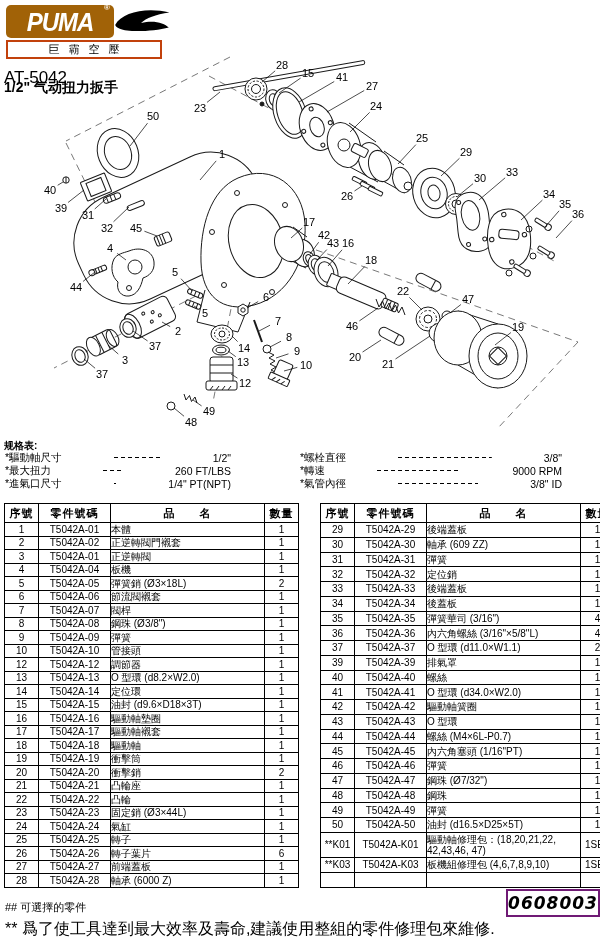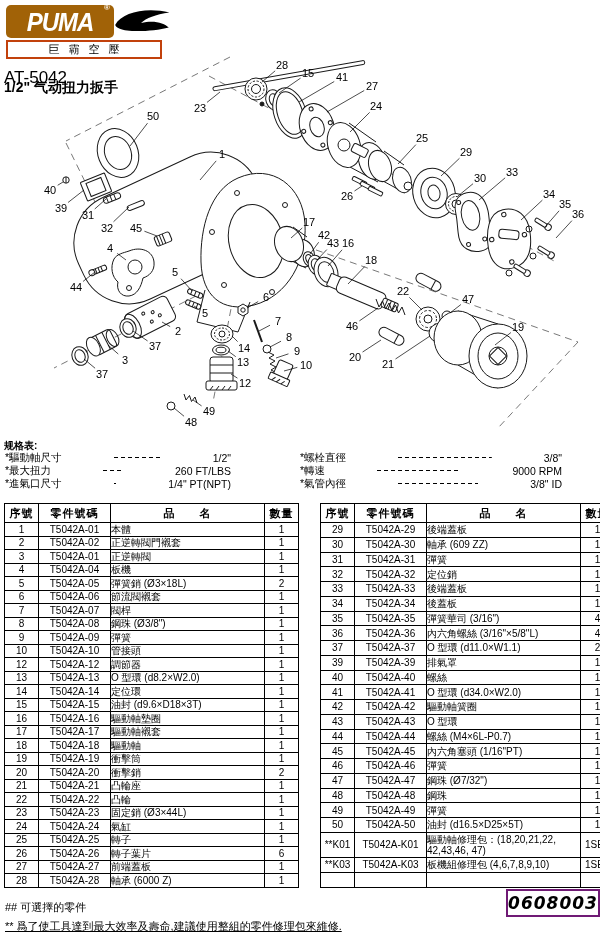--- a/index.html
+++ b/index.html
@@ -30,21 +30,21 @@
   
   .tables{position:absolute;left:4px;top:503px;display:flex;gap:21px;}
   table{border-collapse:collapse;table-layout:fixed;width:294px;}
   th{border:1px solid #000;font-size:11px;font-weight:bold;height:18px;padding:0;letter-spacing:1px;}
   td{border:1px solid #000;font-size:10px;height:12.5px;line-height:11px;padding:0 1px;overflow:hidden;}
   td.c0,td.c3{text-align:center;white-space:nowrap;}
   td.c1{text-align:center;white-space:nowrap;}
   td.c2{text-align:left;padding-left:0;white-space:normal;}
   
   .note1{position:absolute;left:5px;top:900px;font-size:11px;}
-  .note2{position:absolute;left:5px;top:919px;font-size:11px;text-decoration:underline;}
+  .note2{position:absolute;left:5px;top:919px;font-size:16px;}
   .stamp{position:absolute;left:506px;top:889px;width:90px;height:24px;border:2px solid #701a75;
          display:flex;align-items:center;justify-content:center;
          font-size:17px;font-weight:bold;font-style:italic;letter-spacing:1px;
          font-family:"DejaVu Sans",sans-serif;}
 </style>
 </head>
 <body>
 
 <div class="page">
 

